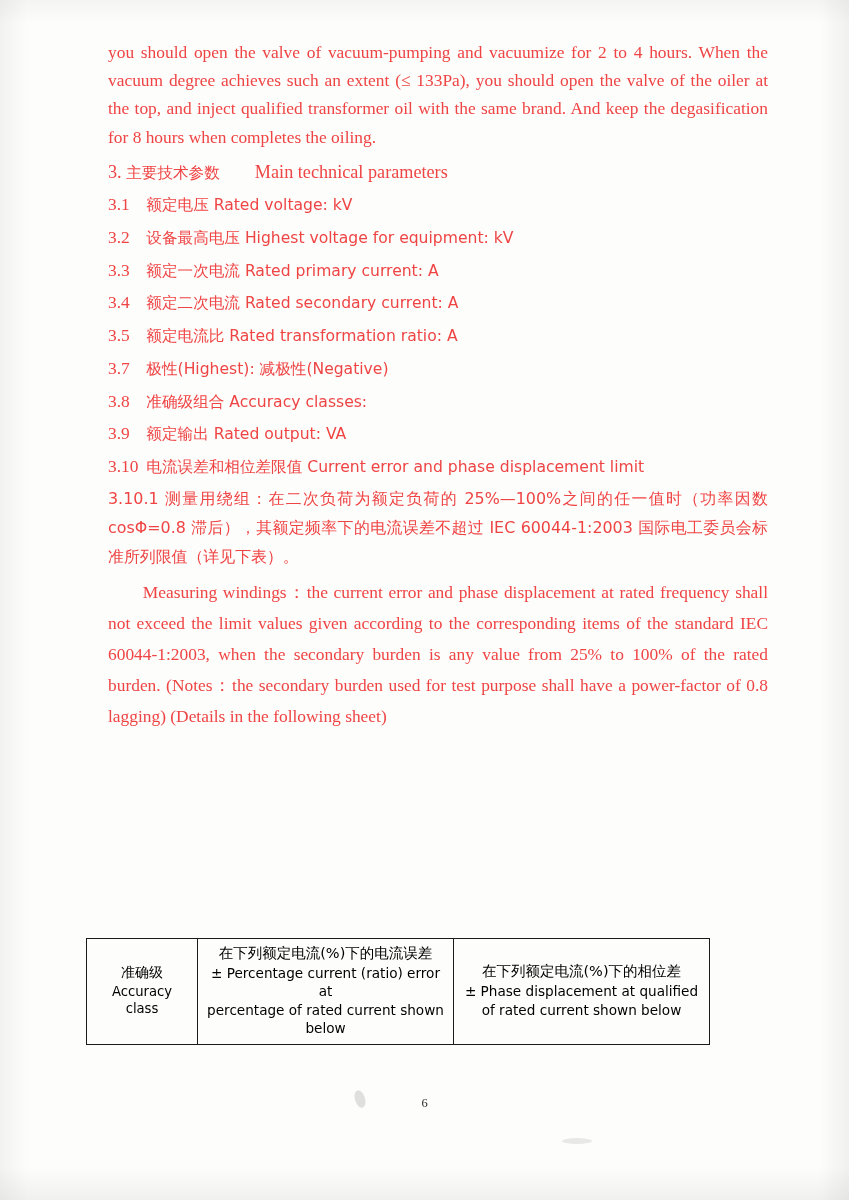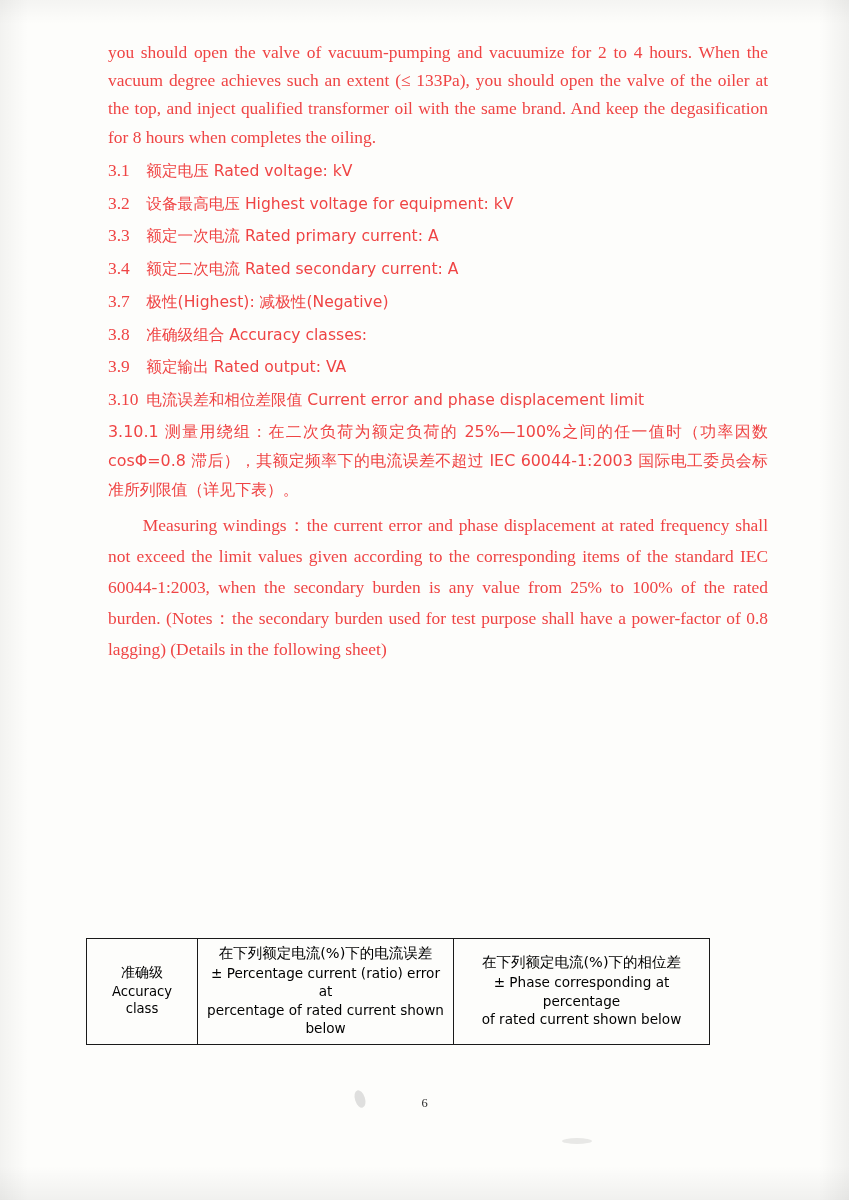--- a/index.html
+++ b/index.html
@@ -141,36 +141,46 @@
 </style>
 </head>
 <body>
 
 <div class="page">
 
   <div class="content">
 
     <p class="just">you should open the valve of vacuum-pumping and vacuumize for 2 to 4 hours. When the vacuum degree achieves such an extent (≤ 133Pa), you should open the valve of the oiler at the top, and inject qualified transformer oil with the same brand. And keep the degasification for 8 hours when completes the oiling.</p>
 
+    <p class="heading">
+      <span>3.</span>
+      <span class="cn">主要技术参数</span>
+      <span class="gap"></span>
+      <span>Main technical parameters</span>
+    </p>
 
     <p class="item">
       <span class="num">3.1</span>
       <span class="cn">额定电压 Rated voltage: kV</span>
     </p>
     <p class="item">
       <span class="num">3.2</span>
       <span class="cn">设备最高电压 Highest voltage for equipment: kV</span>
     </p>
     <p class="item">
       <span class="num">3.3</span>
       <span class="cn">额定一次电流  Rated primary current: A</span>
     </p>
     <p class="item">
       <span class="num">3.4</span>
       <span class="cn">额定二次电流 Rated secondary current: A</span>
+    </p>
+    <p class="item">
+      <span class="num">3.5</span>
+      <span class="cn">额定电流比  Rated transformation ratio: A</span>
     </p>
     <p class="item">
       <span class="num">3.7</span>
       <span class="cn">极性(Highest):  减极性(Negative)</span>
     </p>
     <p class="item">
       <span class="num">3.8</span>
       <span class="cn">准确级组合  Accuracy classes:</span>
     </p>
     <p class="item">
@@ -197,21 +207,21 @@
           <span class="cell-en">Accuracy</span>
           <span class="cell-en">class</span>
         </td>
         <td>
           <span class="cell-cn">在下列额定电流(%)下的电流误差</span>
           <span class="cell-en">± Percentage current (ratio) error at</span>
           <span class="cell-en">percentage of rated current shown below</span>
         </td>
         <td>
           <span class="cell-cn">在下列额定电流(%)下的相位差</span>
-          <span class="cell-en">± Phase corresponding at percentage</span>
+          <span class="cell-en">± Phase displacement at qualified</span>
           <span class="cell-en">of rated current shown below</span>
         </td>
       </tr>
     </tbody>
       </table>
   </div>
 
   <div class="page-number">6</div>
 
   <div class="smudge1"></div>

